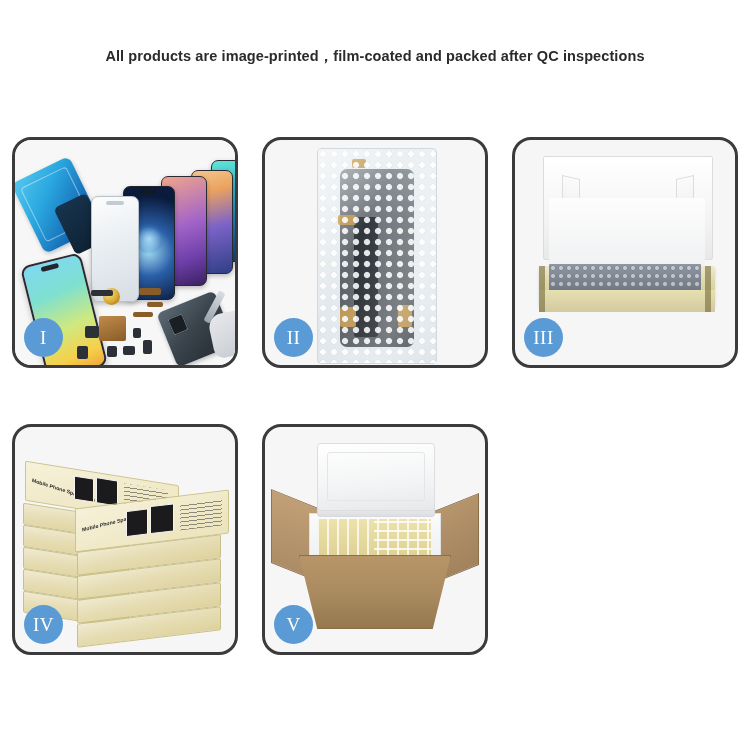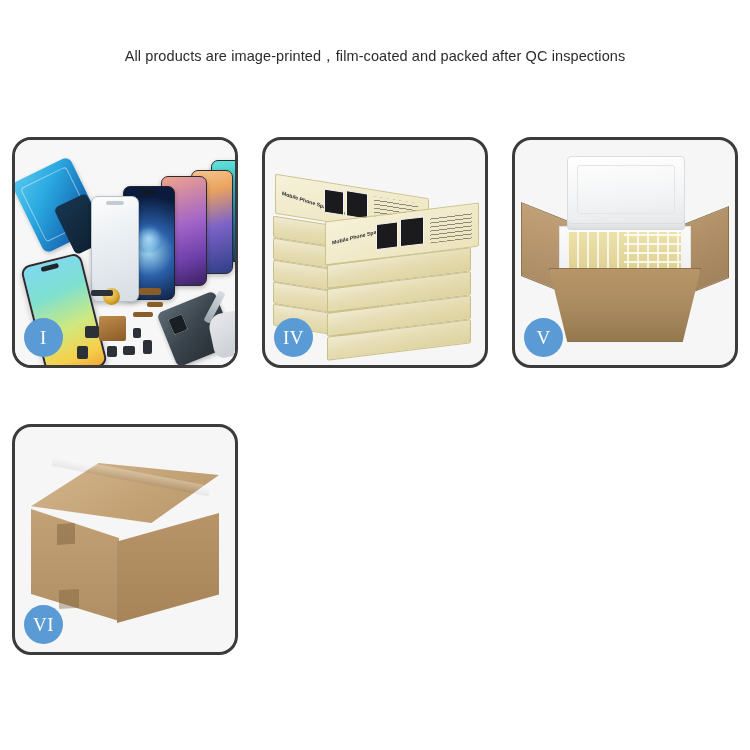--- a/index.html
+++ b/index.html
@@ -28,21 +28,21 @@
     font-weight: 400;
     letter-spacing: 1.3px;
     color: #1a1a1a;
     line-height: 1.05;
     margin: 0;
     white-space: nowrap;
   }
   .subtitle {
     font-family: "Liberation Sans", sans-serif;
     font-size: 14.5px;
-    font-weight: 400;
+    font-weight: 700;
     color: #2b2b2b;
     margin: 11px 0 0 0;
     letter-spacing: 0.1px;
     white-space: nowrap;
   }
 
   
   .grid {
     position: absolute;
     left: 12px;
@@ -427,21 +427,51 @@
       <div class="p1-flex" style="left:124px;top:148px;width:22px;height:7px;"></div>
       <div class="p1-flex" style="left:132px;top:162px;width:16px;height:5px;"></div>
       <div class="p1-flex" style="left:118px;top:172px;width:20px;height:5px;"></div>
       <div class="p1-back"></div>
       <div class="p1-tool"></div>
       <div class="p1-hand"></div>
     </div>
     <div class="badge">I</div>
   </div>
 
-
+  <div class="panel">
+    <div class="panel-art">
+      <div class="p2-bag">
+        <div class="p2-screen"></div>
+        <div class="p2-screen-core"></div>
+        <div class="p2-tape" style="left:34px;top:10px;width:14px;height:9px;"></div>
+        <div class="p2-tape" style="left:20px;top:66px;width:18px;height:10px;"></div>
+        <div class="p2-tape" style="left:22px;top:158px;width:16px;height:20px;"></div>
+        <div class="p2-tape" style="left:80px;top:156px;width:14px;height:22px;"></div>
+        <div class="p2-bubbles"></div>
+        <div class="p2-gloss"></div>
+      </div>
+    </div>
+    <div class="badge">II</div>
+  </div>
+
+  <div class="panel">
+    <div class="panel-art">
+      <div class="p3-lid">
+        <div class="p3-lid-flapL"></div>
+        <div class="p3-lid-flapR"></div>
+      </div>
+      <div class="p3-foam"></div>
+      <div class="p3-tray"></div>
+      <div class="p3-items"></div>
+      <div class="p3-tray-front"></div>
+      <div class="p3-edgeL"></div>
+      <div class="p3-edgeR"></div>
+    </div>
+    <div class="badge">III</div>
+  </div>
 
   <div class="panel">
     <div class="panel-art p4-stack">
 
       <div class="p4-box" style="left:8px;top:84px;width:104px;height:20px;transform:skewY(9deg);"></div>
       <div class="p4-box" style="left:8px;top:106px;width:104px;height:20px;transform:skewY(9deg);"></div>
       <div class="p4-box" style="left:8px;top:128px;width:104px;height:20px;transform:skewY(9deg);"></div>
       <div class="p4-box" style="left:8px;top:150px;width:104px;height:20px;transform:skewY(9deg);"></div>
       <div class="p4-box" style="left:8px;top:172px;width:104px;height:20px;transform:skewY(9deg);"></div>
 
@@ -476,25 +506,14 @@
         <div class="p5-slats"></div>
         <div class="p5-slats2"></div>
       </div>
       <div class="p5-foamlid-edge"></div>
       <div class="p5-foamlid"></div>
       <div class="p5-carton"></div>
     </div>
     <div class="badge">V</div>
   </div>
 
-  <div class="panel">
-    <div class="panel-art">
-      <div class="p6-left"></div>
-      <div class="p6-right"></div>
-      <div class="p6-top"></div>
-      <div class="p6-seam"></div>
-      <div class="p6-tabA"></div>
-      <div class="p6-tabB"></div>
-    </div>
-    <div class="badge">VI</div>
-  </div>
 
 </div>
 
 </body></html>

